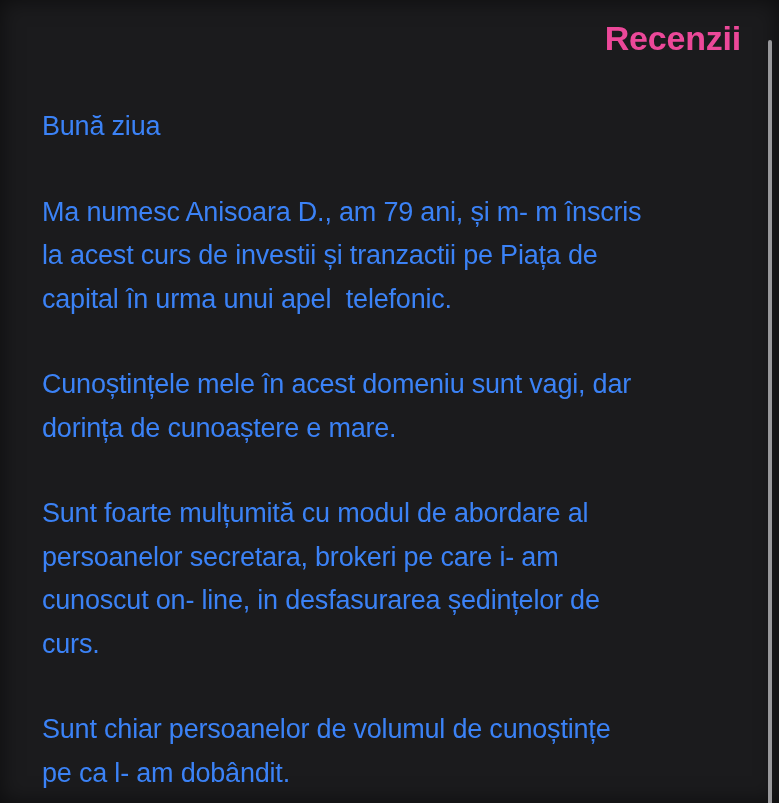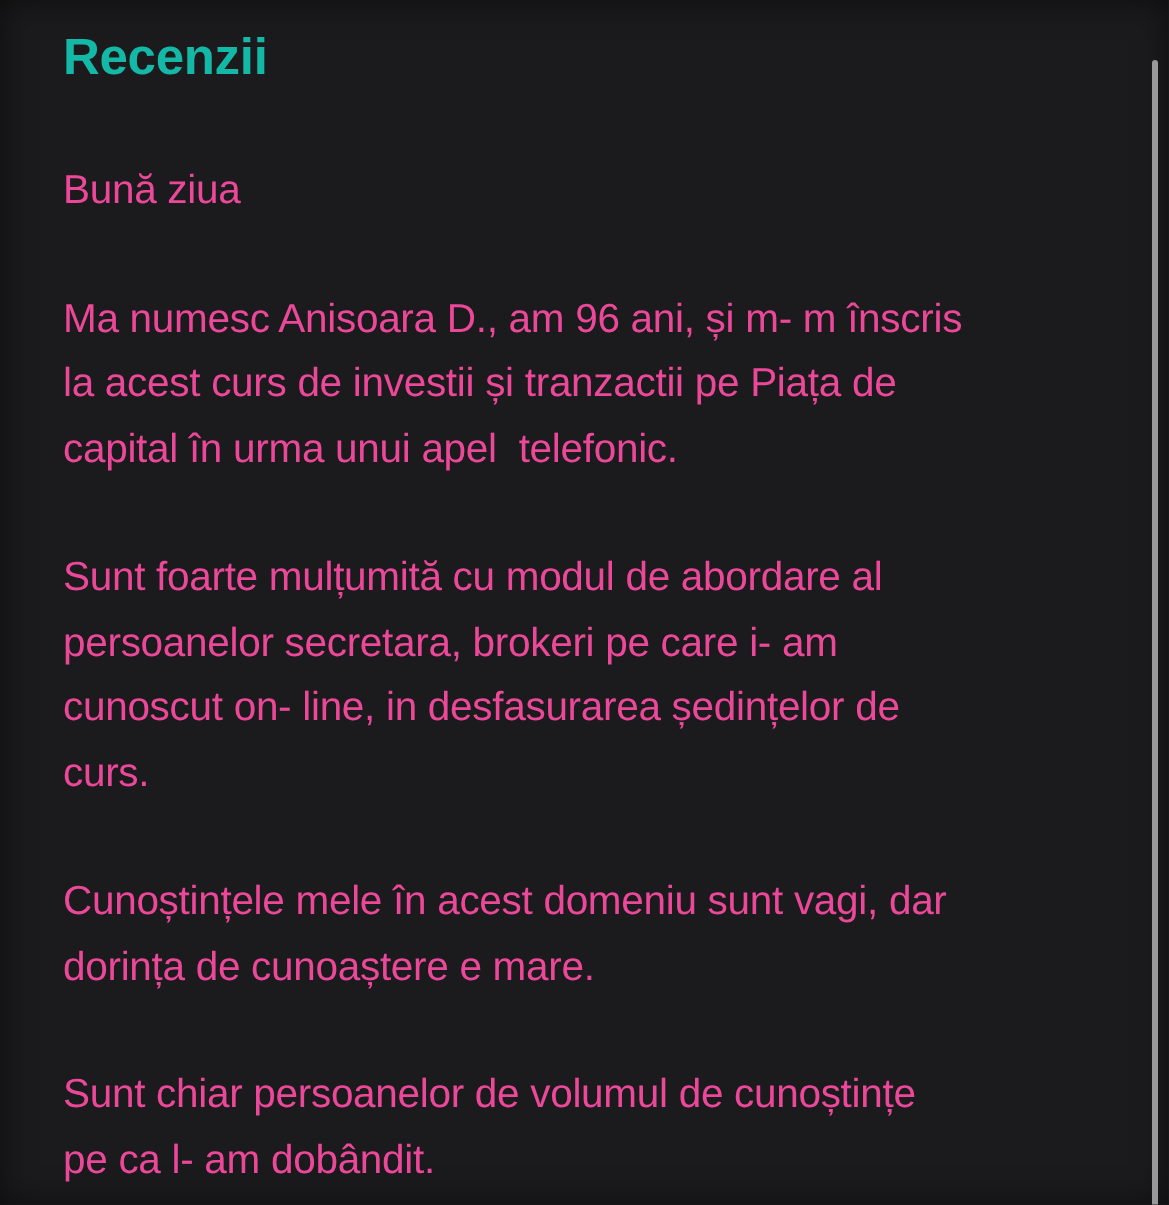--- a/index.html
+++ b/index.html
@@ -18,29 +18,30 @@
     position: absolute;
     inset: 0;
     box-sizing: border-box;
     padding: 18px 38px 0 42px;
     box-shadow: inset 0 0 22px rgba(0,0,0,0.55);
   }
   .page-title {
     font-size: 34px;
     line-height: 40px;
     font-weight: 700;
-    color: #14b8a6;
+    color: #ec4899;
     letter-spacing: -0.2px;
     margin: 0 0 47px 0;
+    text-align: right;
   }
   .review-text {
     font-size: 27px;
     line-height: 43.5px;
     font-weight: 400;
-    color: #ec4899;
+    color: #3b82f6;
     letter-spacing: -0.2px;
     margin: 17px 0 42px 0;
     white-space: pre-wrap;
   }
   .scrollbar-thumb {
     position: absolute;
     top: 40px;
     right: 7px;
     width: 4px;
     height: 775px;
@@ -49,29 +50,29 @@
   }
 </style>
 </head>
 <body>
 
 <div class="sheet">
   <h1 class="page-title">Recenzii</h1>
 
   <p class="review-text">Bună ziua</p>
 
-  <p class="review-text">Ma numesc Anisoara D., am 96 ani, și m- m înscris
+  <p class="review-text">Ma numesc Anisoara D., am 79 ani, și m- m înscris
 la acest curs de investii și tranzactii pe Piața de
 capital în urma unui apel  telefonic.</p>
+
+  <p class="review-text">Cunoștințele mele în acest domeniu sunt vagi, dar
+dorința de cunoaștere e mare.</p>
 
   <p class="review-text">Sunt foarte mulțumită cu modul de abordare al
 persoanelor secretara, brokeri pe care i- am
 cunoscut on- line, in desfasurarea ședințelor de
 curs.</p>
-
-  <p class="review-text">Cunoștințele mele în acest domeniu sunt vagi, dar
-dorința de cunoaștere e mare.</p>
 
   <p class="review-text">Sunt chiar persoanelor de volumul de cunoștințe
 pe ca l- am dobândit.</p>
 </div>
 
 <div class="scrollbar-thumb"></div>
 
 </body></html>

